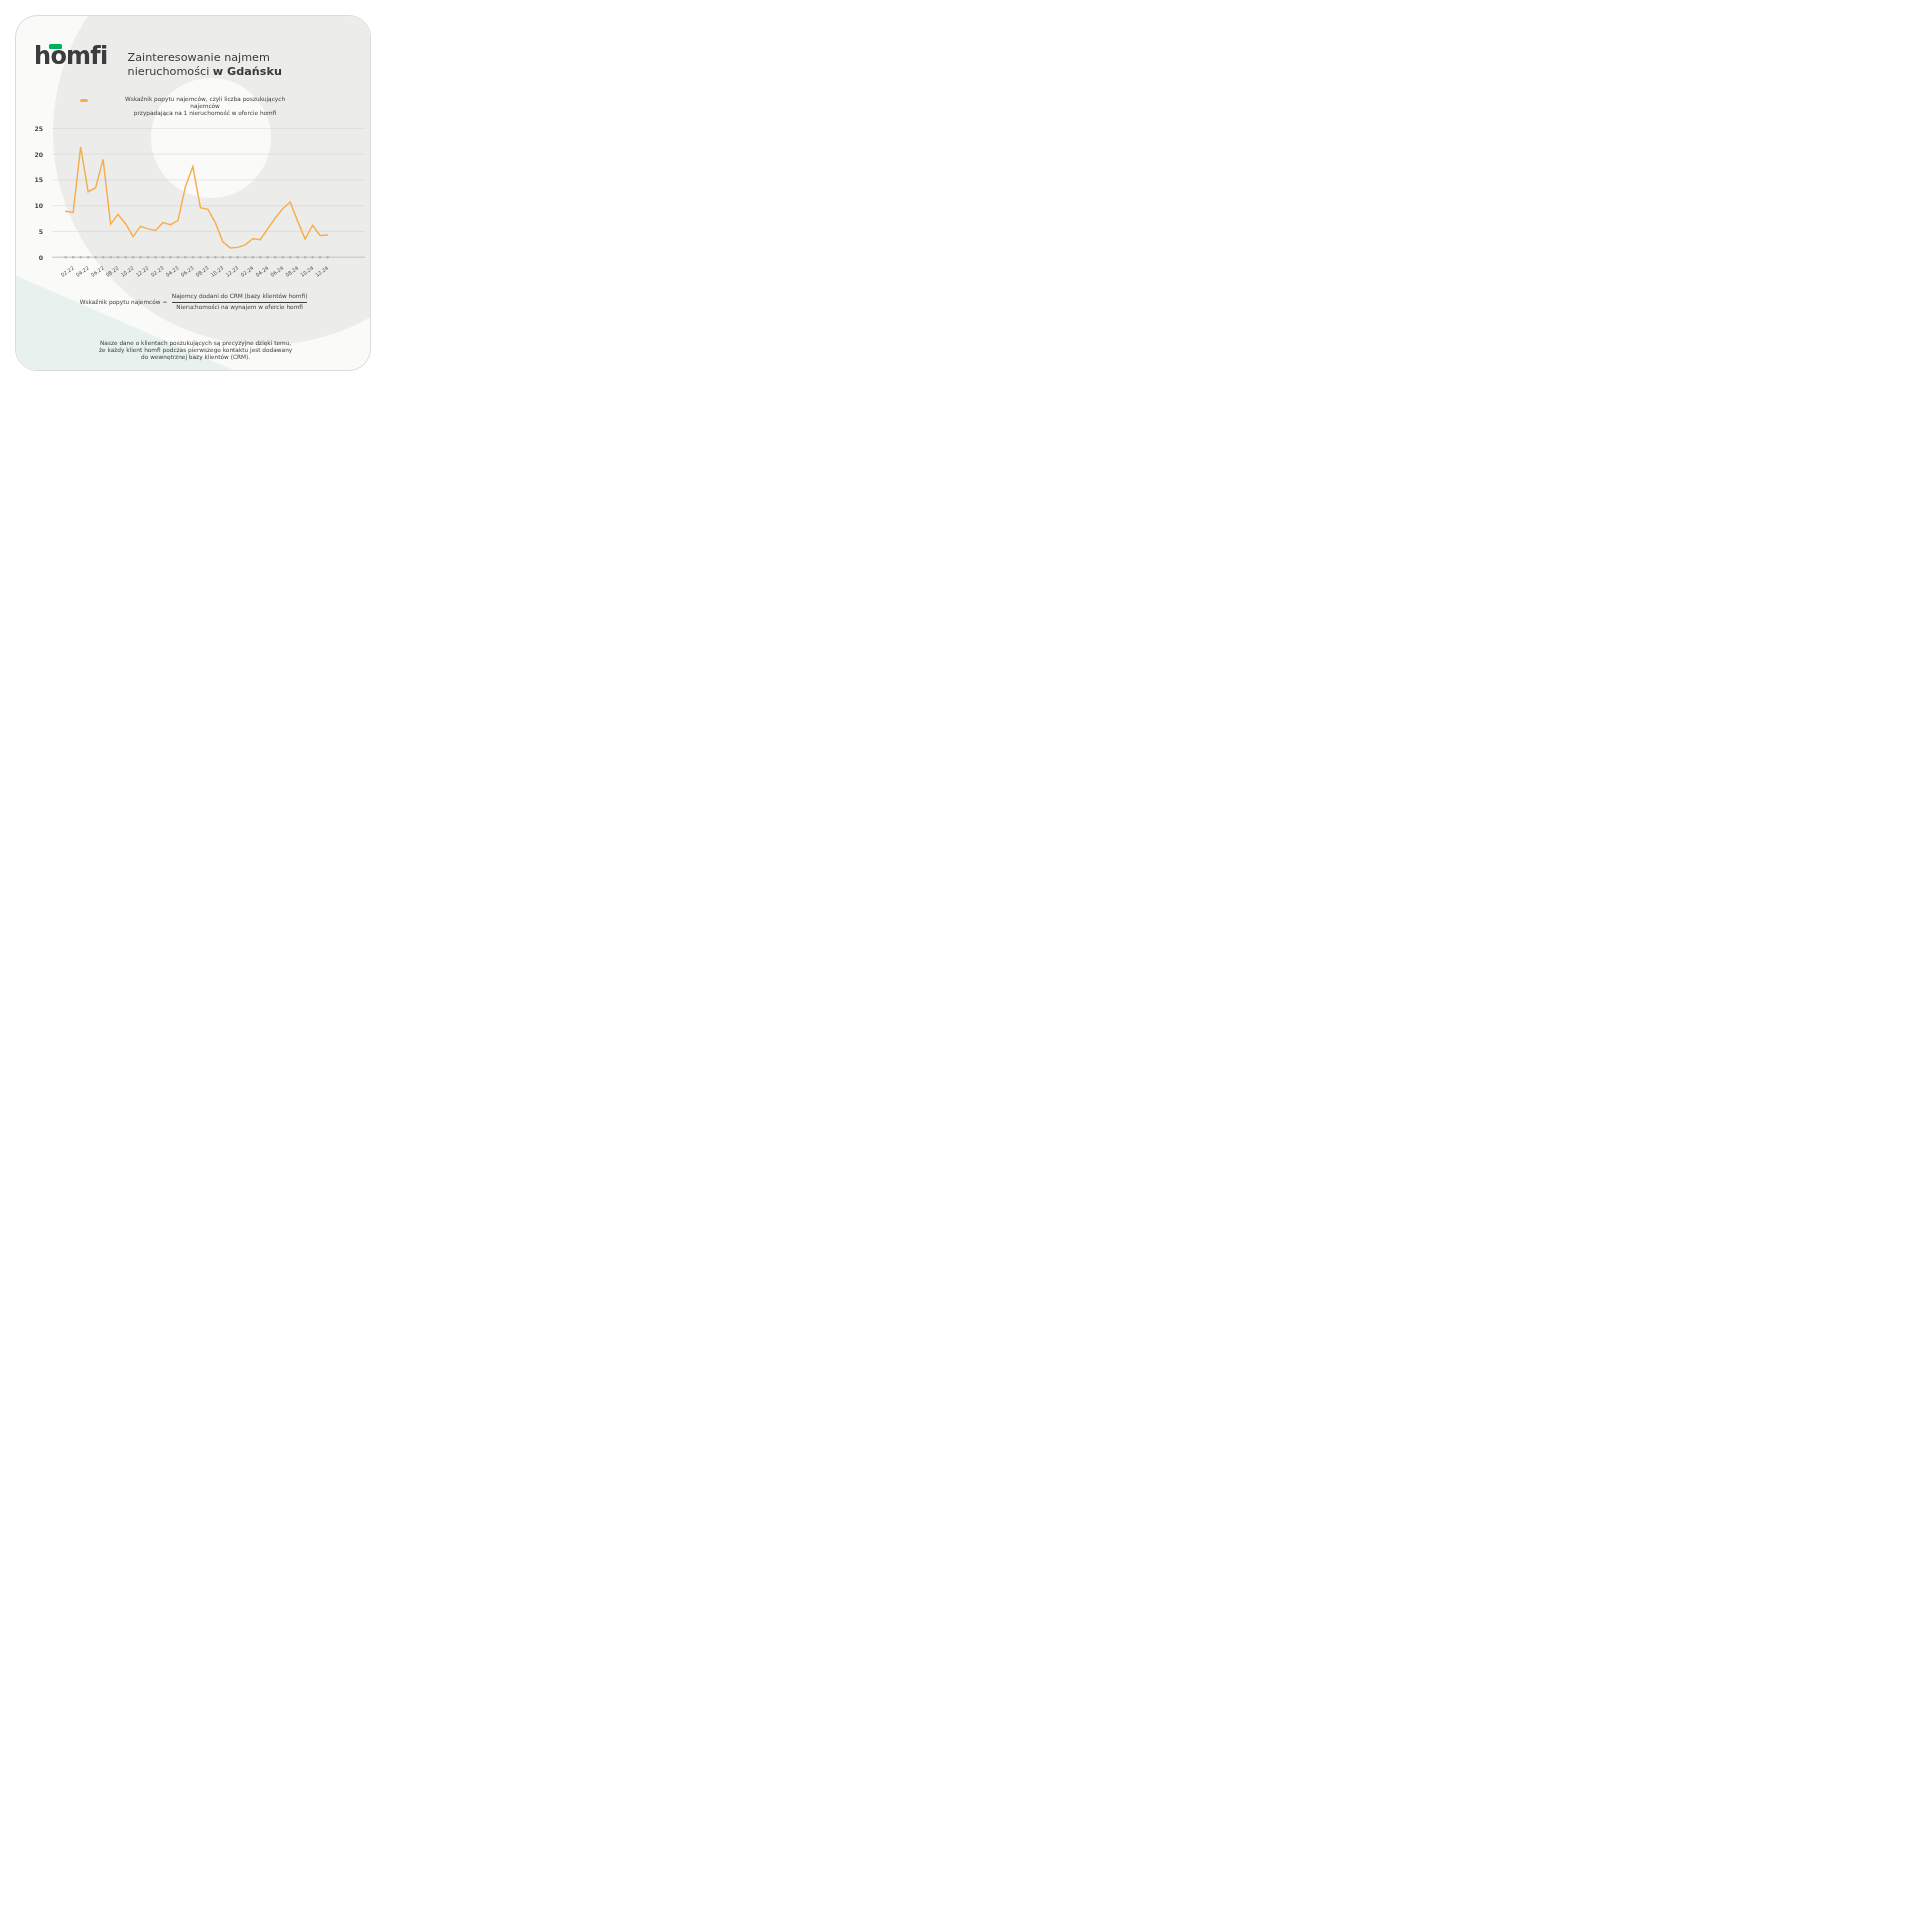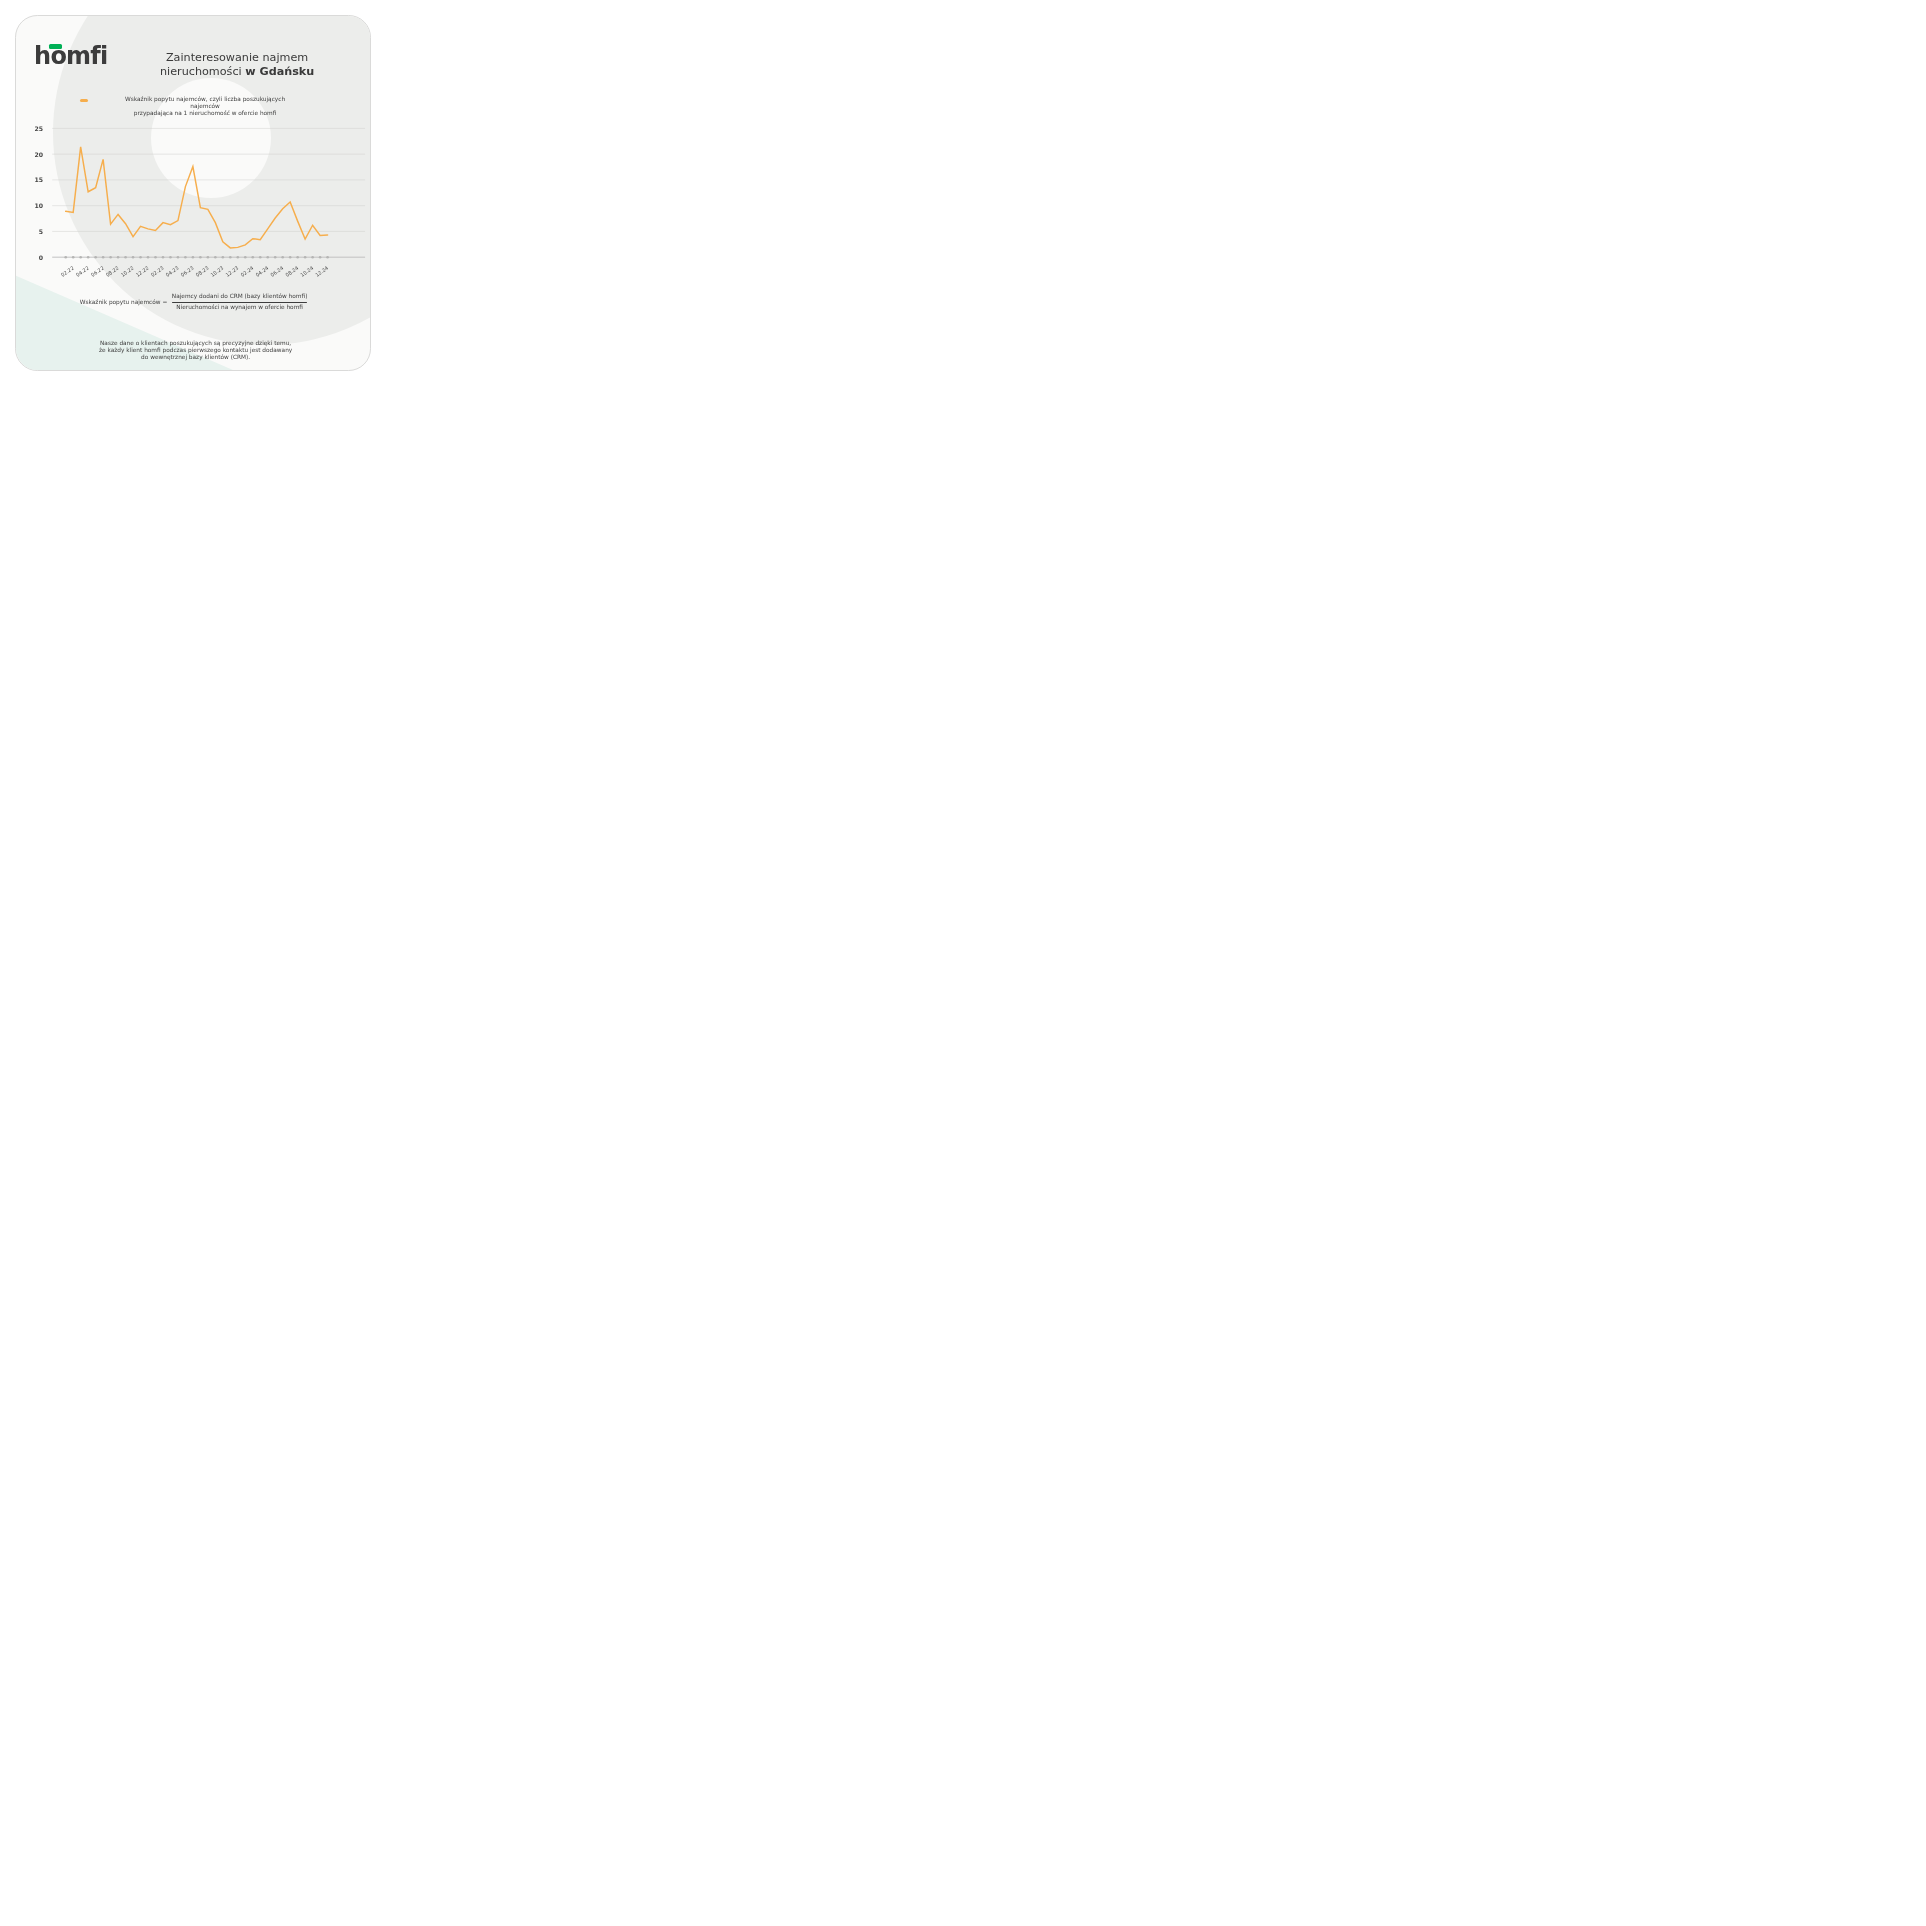--- a/index.html
+++ b/index.html
@@ -7,21 +7,21 @@
   .page{position:relative;width:385px;height:385px;background:#ffffff;overflow:hidden;}
   .card{position:absolute;left:14.6px;top:14.6px;width:356px;height:356px;background:#fafaf9;
         border:0.8px solid #dadad9;border-radius:22.3px;overflow:hidden;box-sizing:border-box;}
   .bg-circle-gray{position:absolute;left:37px;top:-96px;width:425px;height:425px;border-radius:50%;background:#ecedeb;}
   .bg-circle-white{position:absolute;left:135px;top:62px;width:120px;height:120px;border-radius:50%;background:#fafaf9;}
   .bg-mint{position:absolute;left:0;top:0;width:356px;height:356px;background:#e7f2ee;
            clip-path:polygon(0 260px,221px 356px,0 356px);}
   .logo{position:absolute;left:18.5px;top:25.4px;width:85px;height:31px;}
   .logo-text{font-size:24px;font-weight:bold;color:#3c3c3c;letter-spacing:-0.8px;line-height:31px;}
   .logo-bar{position:absolute;left:15px;top:3.5px;width:13px;height:5px;border-radius:1.5px;background:#00b056;}
-  .title{position:absolute;left:112px;top:35px;width:219px;text-align:center;
+  .title{position:absolute;left:112px;top:35px;width:219px;text-align:left;
          font-size:11.2px;line-height:14.3px;font-weight:500;color:#3a3a3a;}
   .title .bold{font-weight:800;margin-top:28px;}
   .legend{position:absolute;left:97px;top:80px;width:185px;text-align:center;
           font-size:5.8px;line-height:7.3px;color:#3f3f3f;}
   .legend-swatch{position:absolute;left:64px;top:83px;width:8px;height:3.1px;border-radius:1.5px;background:#f6ae4d;}
   .chart{position:absolute;left:0;top:0;width:356px;height:356px;}
   .chart text{font-family:"DejaVu Sans","Liberation Sans",sans-serif;}
   .ytick{font-size:16px;font-weight:600;fill:#454545;}
   .xtick{font-size:13px;fill:#4a4a4a;}
   .formula-row{position:absolute;left:24px;top:275px;width:308px;height:23px;

